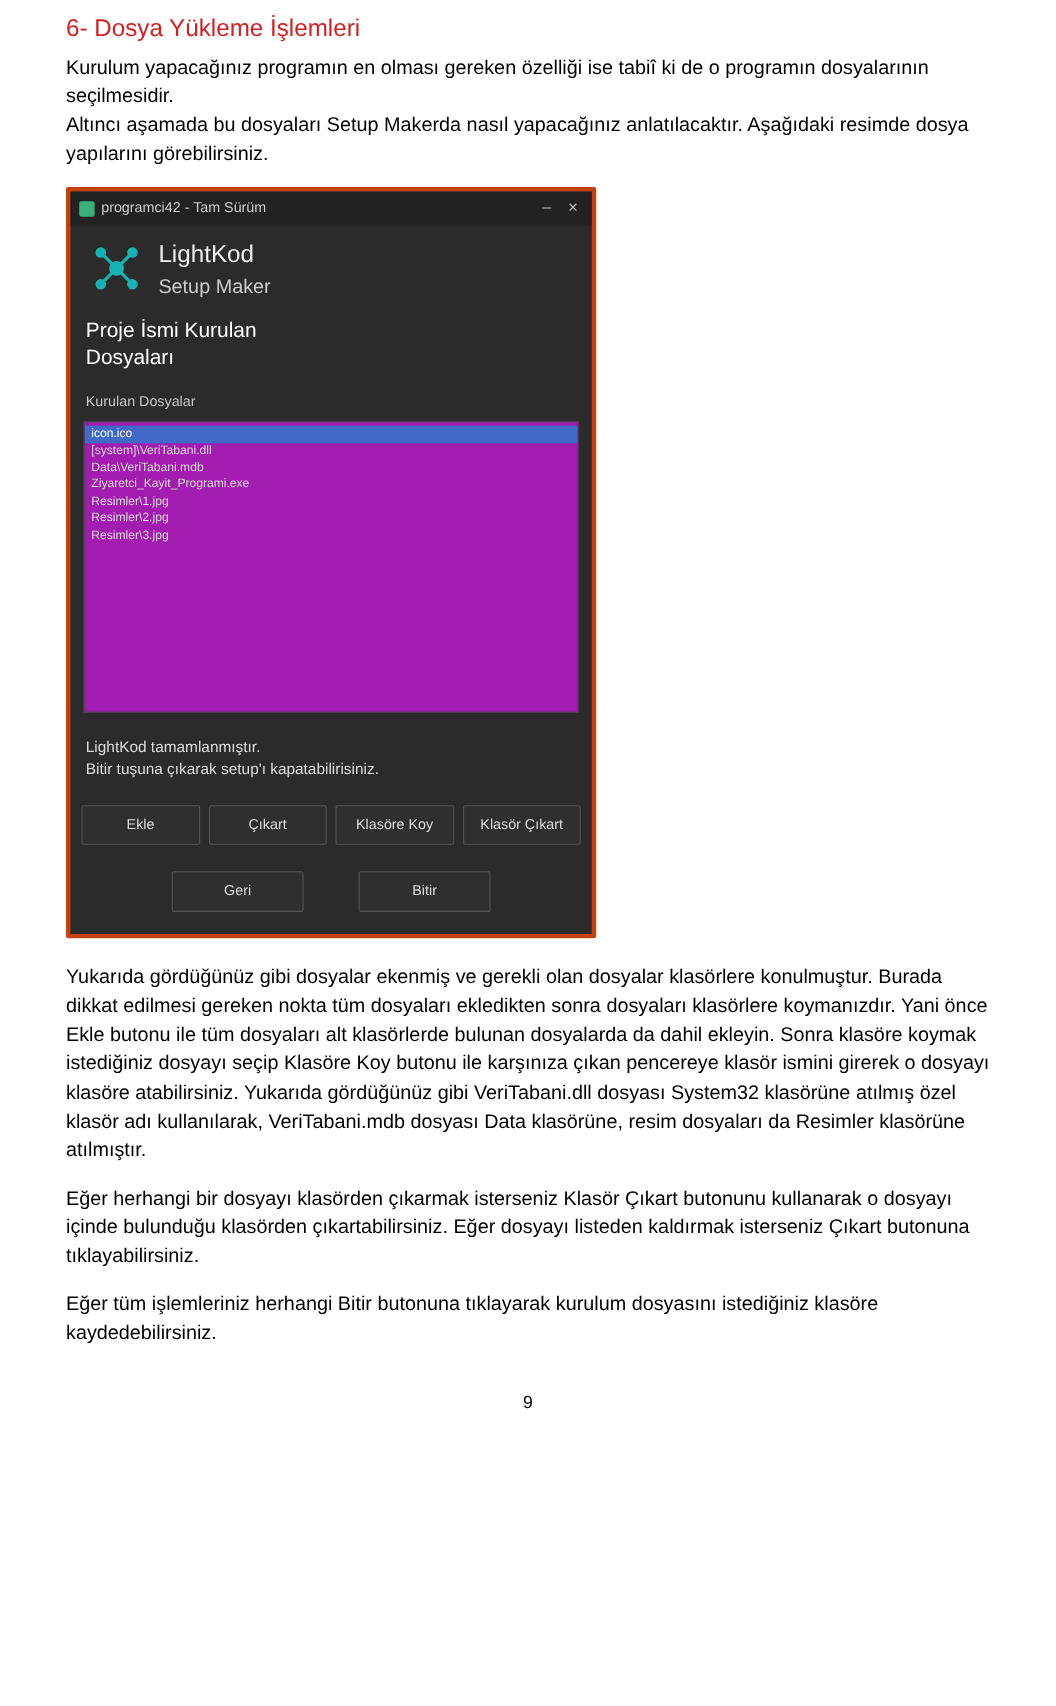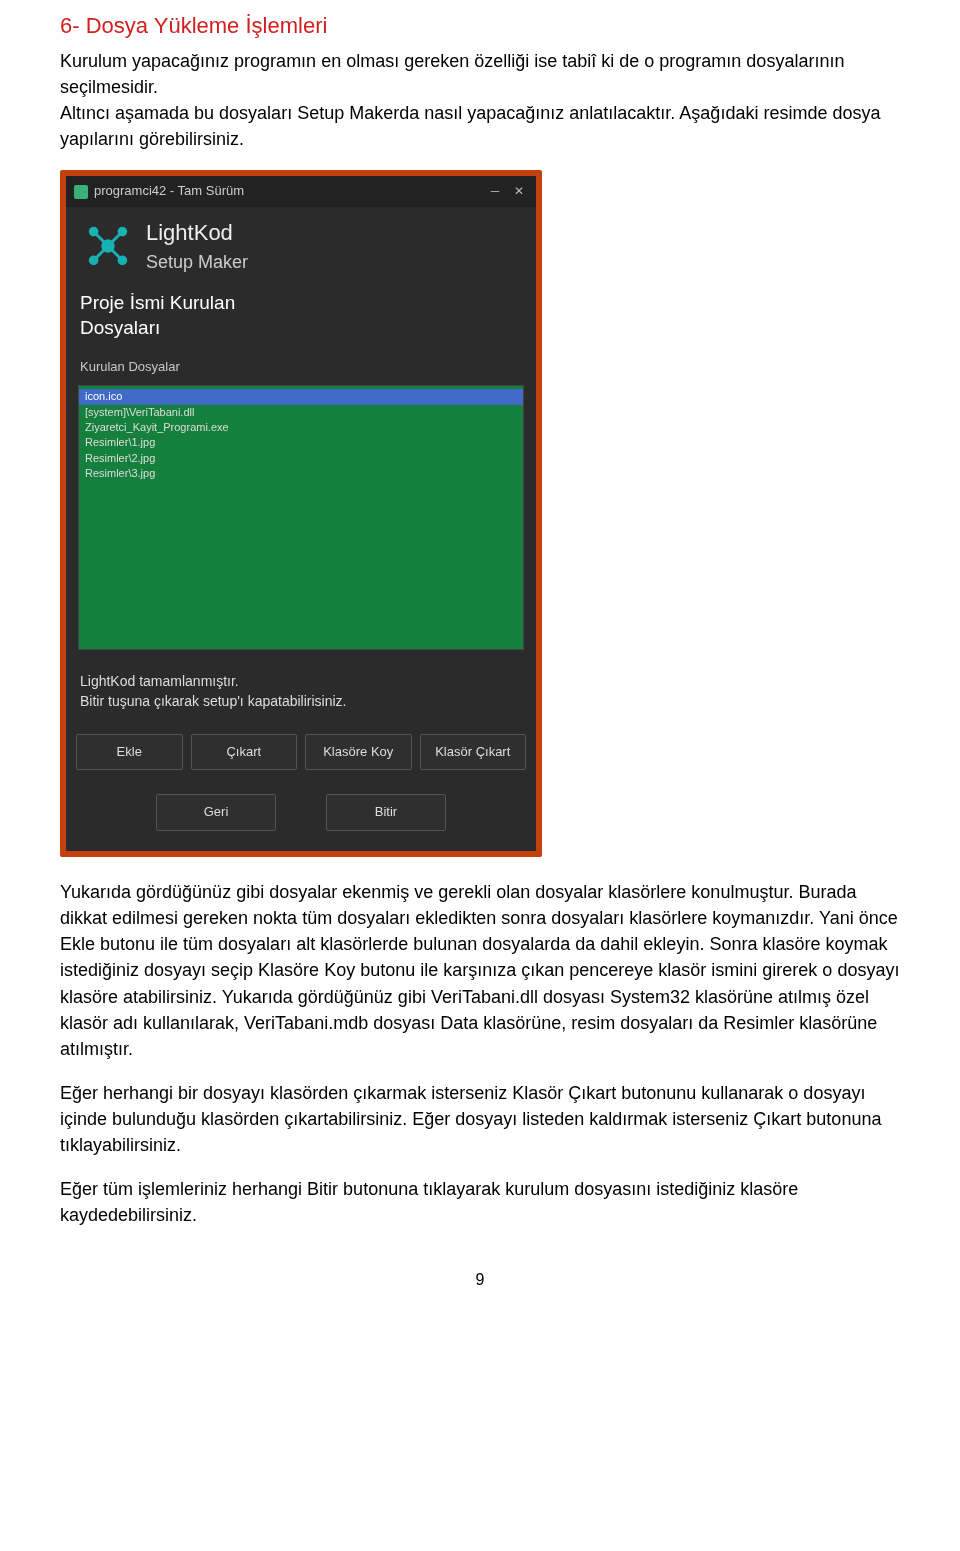--- a/index.html
+++ b/index.html
@@ -21,21 +21,21 @@
   }
   .para {
     margin-bottom: 18px;
   }
   .app-window {
     width: 482px;
     background: #2b2b2b;
     color: #ddd;
     font-family: "Segoe UI", Tahoma, sans-serif;
     font-size: 12px;
-    border: 6px solid #c2410c;
+    border: 4px solid #c2410c;
     border-radius: 2px;
     margin: 10px 0 22px 0;
     overflow: hidden;
   }
   .titlebar {
     display: flex;
     align-items: center;
     gap: 6px;
     padding: 6px 8px;
     background: #222;
@@ -84,21 +84,21 @@
     color: #fff;
     line-height: 1.3;
   }
   .section-label {
     padding: 8px 14px 4px 14px;
     font-size: 13px;
     color: #c8c8c8;
   }
   .file-list {
     margin: 4px 12px;
-    background: #15803d;
+    background: #a21caf;
     border: 1px solid #444;
     height: 265px;
     padding: 3px 0;
     font-size: 11px;
     line-height: 1.4;
     color: #ddd;
     overflow: hidden;
   }
   .file-item {
     padding: 0 6px;
@@ -186,20 +186,21 @@
   <div class="proj-title">
     <div>Proje İsmi Kurulan</div>
     <div>Dosyaları</div>
   </div>
 
   <div class="section-label">Kurulan Dosyalar</div>
 
   <div class="file-list">
     <div class="file-item selected">icon.ico</div>
     <div class="file-item">[system]\VeriTabani.dll</div>
+    <div class="file-item">Data\VeriTabani.mdb</div>
     <div class="file-item">Ziyaretci_Kayit_Programi.exe</div>
     <div class="file-item">Resimler\1.jpg</div>
     <div class="file-item">Resimler\2.jpg</div>
     <div class="file-item">Resimler\3.jpg</div>
   </div>
 
   <div class="status-block">
     <div>LightKod tamamlanmıştır.</div>
     <div>Bitir tuşuna çıkarak setup'ı kapatabilirisiniz.</div>
   </div>

